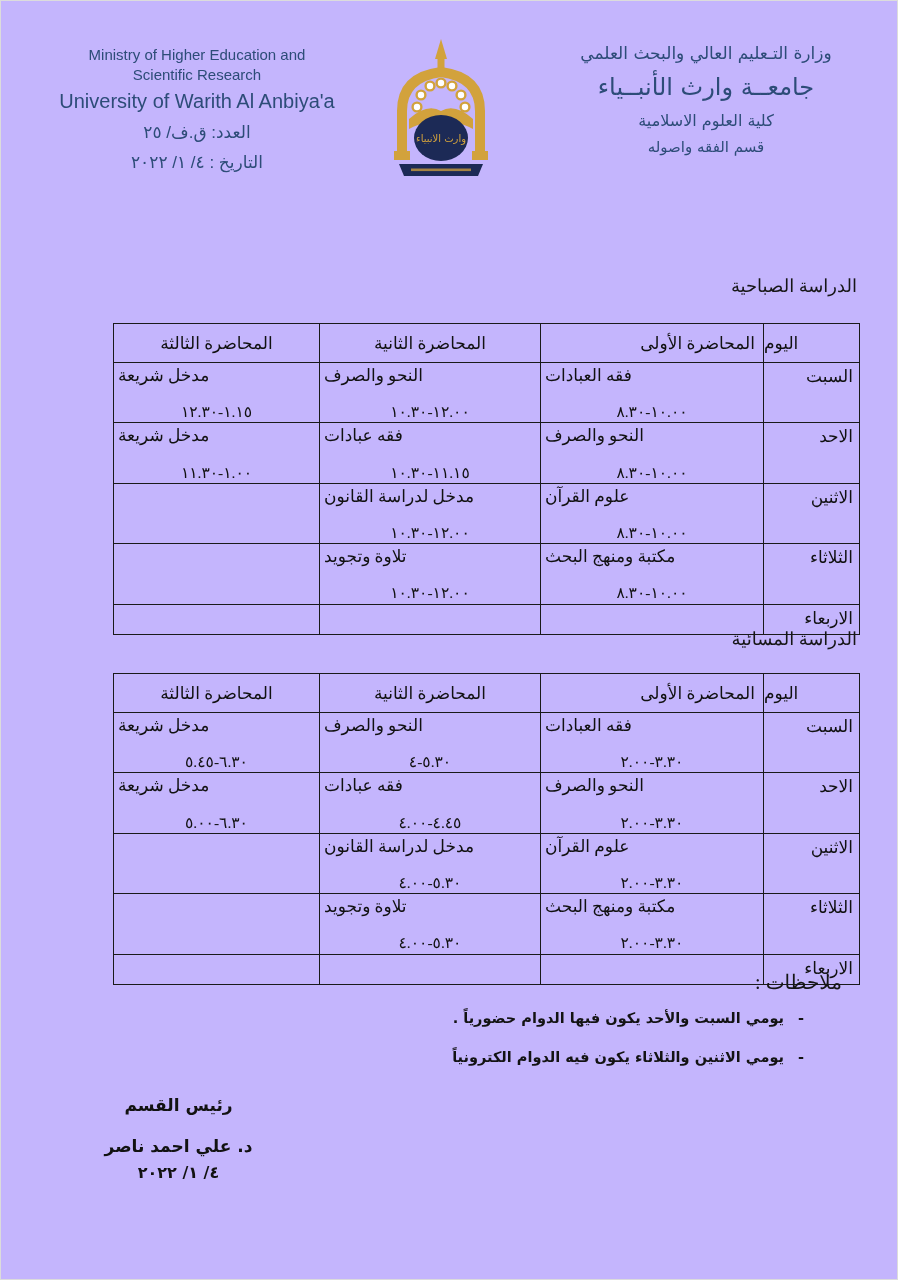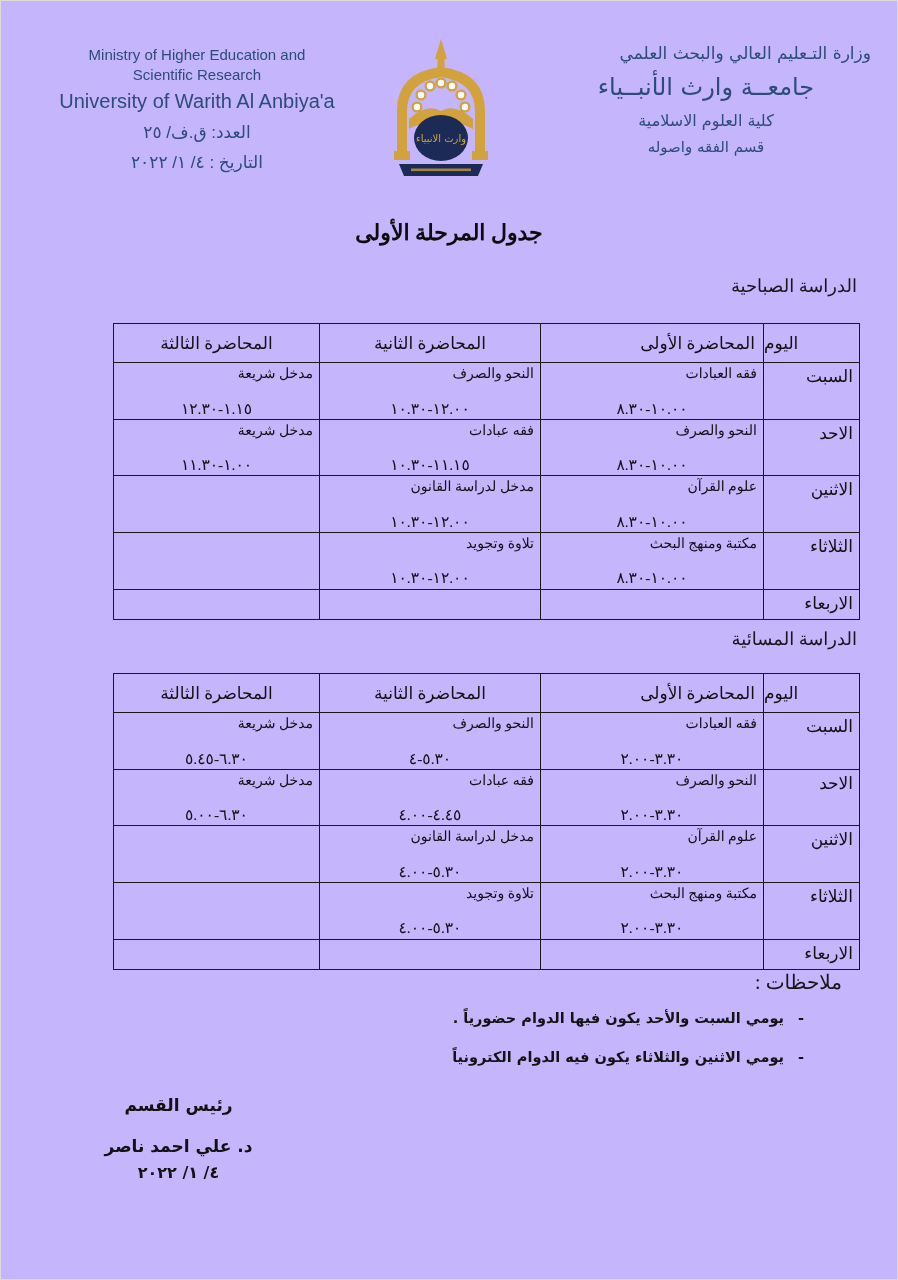--- a/index.html
+++ b/index.html
@@ -13,21 +13,21 @@
     position:absolute;top:44px;left:36px;width:320px;text-align:center;
     color:#2d4c78;font-family:"Liberation Sans","DejaVu Sans",sans-serif;
   }
   .hdr-left .en-small{font-size:15px;line-height:1.35;}
   .hdr-left .en-big{font-size:20px;margin-top:4px;}
   .hdr-left .ar-line{direction:rtl;font-size:17px;margin-top:9px;}
   .hdr-right{
     position:absolute;top:42px;left:540px;width:330px;text-align:center;
     direction:rtl;color:#2d4c78;
   }
-  .hdr-right .r1{font-size:17px;text-align:right;}
+  .hdr-right .r1{font-size:17px;}
   .hdr-right .r2{font-size:24px;margin-top:10px;letter-spacing:1px;}
   .hdr-right .r3{font-size:16px;margin-top:10px;}
   .hdr-right .r4{font-size:15px;margin-top:8px;}
   .logo-wrap{position:absolute;top:36px;left:372px;width:136px;height:152px;}
   
   .doc-title{
     position:absolute;top:219px;left:0;width:100%;text-align:center;direction:rtl;
     font-family:"Liberation Serif","DejaVu Serif",serif;
     font-size:22px;font-weight:bold;color:#0d0d0d;
   }
@@ -50,21 +50,21 @@
   .sched col.c-l1{width:223px;}
   .sched col.c-l2{width:221px;}
   .sched col.c-l3{width:206px;}
   .sched th{font-weight:normal;font-size:17px;height:38px;vertical-align:middle;}
   .sched th.h-day{text-align:left;padding-right:6px;}
   .sched th.h-first{text-align:right;padding-right:8px;margin-left:24px;}
   .sched th.h-mid{text-align:center;}
   .sched tr.data-row{height:49px;}
   .sched tr.last-row{height:30px;}
   td.day-cell{text-align:right;padding:3px 6px 0 0;font-size:17px;}
-  .subj{font-size:14px;text-align:right;padding:2px 6px 0 4px;line-height:1.25;}
+  .subj{font-size:17px;text-align:left;padding:2px 6px 0 4px;line-height:1.25;}
   .time{font-size:15.5px;text-align:center;direction:ltr;line-height:1.3;letter-spacing:1px;margin-top:16px;}
   
   .notes-heading{
     position:absolute;top:969px;right:55px;direction:rtl;
     font-family:"Liberation Serif","DejaVu Serif",serif;font-size:20px;color:#161616;
   }
   .note-item{
     position:absolute;right:93px;direction:rtl;text-align:right;
     font-size:14.5px;font-weight:bold;color:#131313;white-space:nowrap;
   }
@@ -124,21 +124,20 @@
     </svg>
   </div>
 
   <div class="hdr-right">
     <div class="r1">وزارة التـعليم العالي والبحث العلمي</div>
     <div class="r2">جامعــة وارث الأنبــياء</div>
     <div class="r3">كلية العلوم الاسلامية</div>
     <div class="r4">قسم الفقه واصوله</div>
   </div>
 
-  <div class="doc-title">جدول المرحلة الأولى</div>
 
   <div class="section-label" id="sec-morning">الدراسة الصباحية</div>
 
   <table class="sched" id="table-morning">
     <colgroup>
         <col class="c-day">
         <col class="c-l1">
         <col class="c-l2">
         <col class="c-l3">
       </colgroup>

